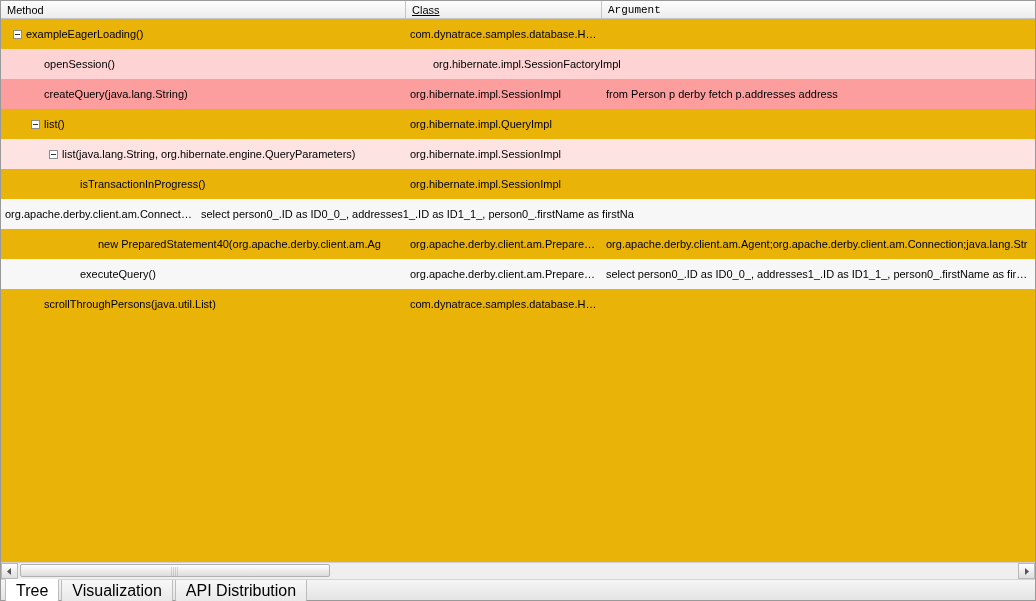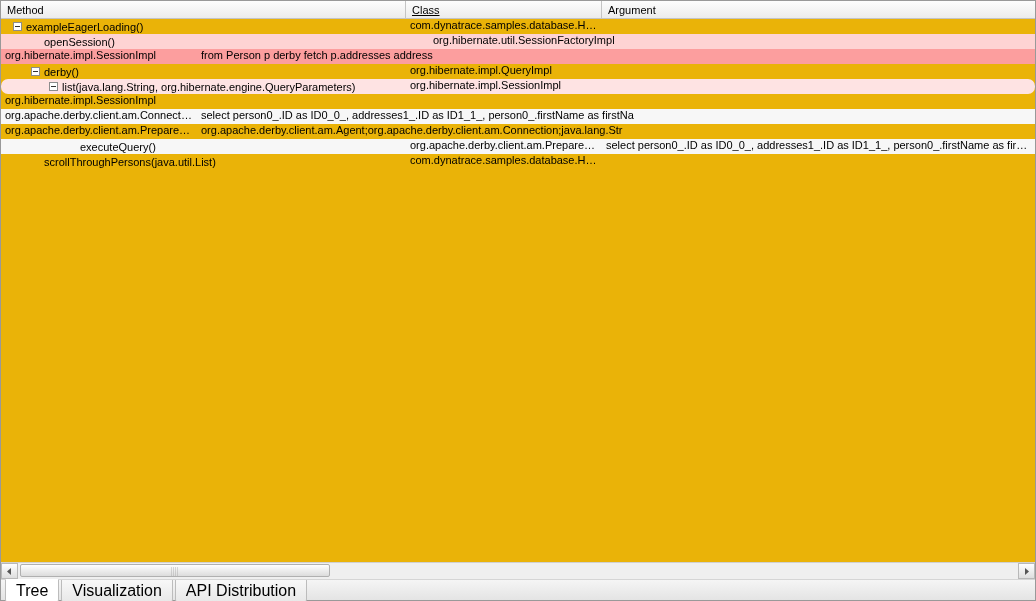--- a/index.html
+++ b/index.html
@@ -2,36 +2,36 @@
 <html><head>
 <meta charset="utf-8">
 <style>
   * { box-sizing: border-box; margin: 0; padding: 0; }
   html, body { width: 1036px; height: 601px; font-family: Tahoma, Verdana, sans-serif; font-size: 11px; color: #000; background: #fff; overflow: hidden; }
   .wrap { width: 1036px; height: 601px; border: 1px solid #999; display: flex; flex-direction: column; background: #eab308; }
 
   
   .cols { display: flex; height: 18px; background: linear-gradient(#fdfdfd,#ececec); border-bottom: 1px solid #c4c4c4; flex:0 0 auto; }
   .col { display:flex; align-items:center; padding:0 6px; border-right:1px solid #c4c4c4; white-space:nowrap; overflow:hidden; }
-  .col:last-child { border-right:none; flex:1; }
+  .col:last-child { border-right:none; flex:1;font-family:Liberation Mono, monospace; }
   .c-method { width:405px; }
   .c-class  { width:196px;text-decoration:underline; }
   .c-arg    { flex:1; }
 
   
   .body { flex:1; overflow:hidden; position:relative; }
-  .row { display:flex; height:15px; }
+  .row { display:flex; height:30px; align-items:center; }
   .cell { white-space:nowrap; overflow:hidden; text-overflow:ellipsis; padding:0 4px; }
   .cell.m { width:405px; display:flex; align-items:center; }
   .cell.c { width:196px; }
   .cell.a { flex:1; }
   .row.stripe { background:#f7f7f7; }
   .row.hl1 { background:#fed3d3;gap:23px; }
   .row.hl2 { background:#fc9e9e; }
-  .row.hl3 { background:#fee3e3;border-radius:7px; }
+  .row.hl3 { background:#fee3e3; }
 
   .toggle { width:9px; height:9px; border:1px solid #8c8c8c; background:#fff; display:inline-flex; align-items:center; justify-content:center; margin-right:4px; font-size:9px; line-height:1; cursor:pointer; flex:0 0 auto; position:relative; }
   .toggle::before, .toggle::after { content:""; position:absolute; background:#333; }
   .toggle::before { width:5px; height:1px; }
   .indent { display:inline-block; flex:0 0 auto; }
 
   
   .hscroll { height:17px; background:#efefef; border-top:1px solid #d0d0d0; display:flex; align-items:stretch; flex:0 0 auto; }
   .sbtn { width:17px; background:linear-gradient(#fefefe,#dedede); border:1px solid #b8b8b8; display:flex; align-items:center; justify-content:center; cursor:pointer; }
   .sbtn svg { width:7px; height:7px; }
@@ -69,54 +69,66 @@
           <span>exampleEagerLoading()</span>
         </div>
         <div class="cell c">com.dynatrace.samples.database.Hibern...</div>
         <div class="cell a"></div>
       </div>
       <div class="row hl1">
         <div class="cell m">
           <span class="indent" style="width: 39px;"></span>
           <span>openSession()</span>
         </div>
-        <div class="cell c">org.hibernate.util.SessionFactoryImpl</div>
+        <div class="cell c">org.hibernate.impl.SessionFactoryImpl</div>
         <div class="cell a"></div>
       </div>
       <div class="row hl2">
+        <div class="cell m">
+          <span class="indent" style="width: 39px;"></span>
+          <span>createQuery(java.lang.String)</span>
+        </div>
         <div class="cell c">org.hibernate.impl.SessionImpl</div>
         <div class="cell a">from Person p derby fetch p.addresses address</div>
       </div>
       <div class="row ">
         <div class="cell m">
           <span class="indent" style="width: 26px;"></span>
           <span class="toggle"></span>
-          <span>derby()</span>
+          <span>list()</span>
         </div>
         <div class="cell c">org.hibernate.impl.QueryImpl</div>
         <div class="cell a"></div>
       </div>
       <div class="row hl3">
         <div class="cell m">
           <span class="indent" style="width: 44px;"></span>
           <span class="toggle"></span>
           <span>list(java.lang.String, org.hibernate.engine.QueryParameters)</span>
         </div>
         <div class="cell c">org.hibernate.impl.SessionImpl</div>
         <div class="cell a"></div>
       </div>
       <div class="row ">
+        <div class="cell m">
+          <span class="indent" style="width: 75px;"></span>
+          <span>isTransactionInProgress()</span>
+        </div>
         <div class="cell c">org.hibernate.impl.SessionImpl</div>
         <div class="cell a"></div>
       </div>
       <div class="row stripe">
         <div class="cell c">org.apache.derby.client.am.Connection</div>
         <div class="cell a">select person0_.ID as ID0_0_, addresses1_.ID as ID1_1_, person0_.firstName as firstNa</div>
       </div>
       <div class="row ">
+        <div class="cell m">
+          <span class="indent" style="width: 93px;"></span>
+          <span>new PreparedStatement40(org.apache.derby.client.am.Ag</span>
+        </div>
         <div class="cell c">org.apache.derby.client.am.PreparedSta...</div>
         <div class="cell a">org.apache.derby.client.am.Agent;org.apache.derby.client.am.Connection;java.lang.Str</div>
       </div>
       <div class="row stripe">
         <div class="cell m">
           <span class="indent" style="width: 75px;"></span>
           <span>executeQuery()</span>
         </div>
         <div class="cell c">org.apache.derby.client.am.PreparedSta...</div>
         <div class="cell a">select person0_.ID as ID0_0_, addresses1_.ID as ID1_1_, person0_.firstName as firstNa</div>

